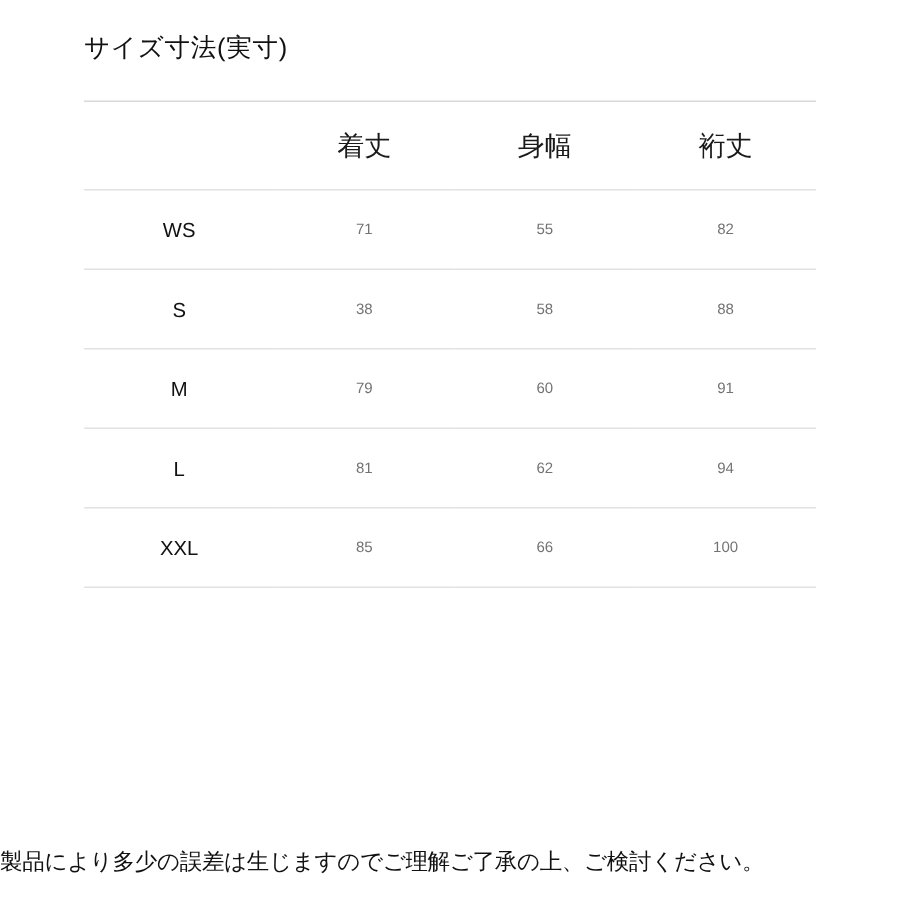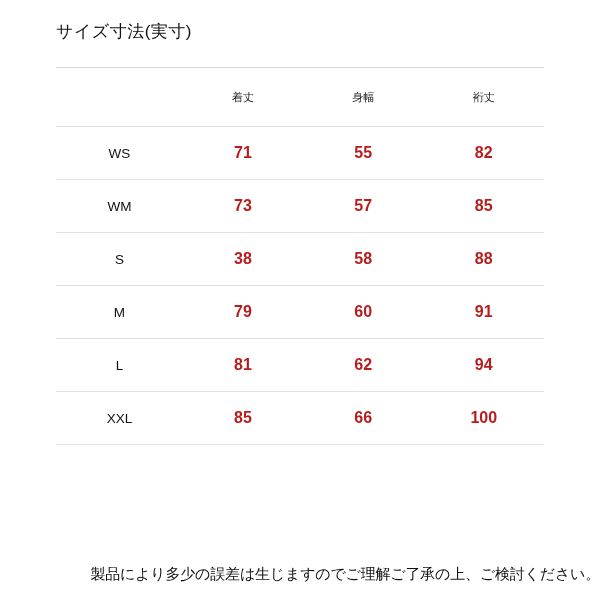--- a/index.html
+++ b/index.html
@@ -35,33 +35,33 @@
     border-top: 1px solid #d8d8d8;
   }
   table.size-table {
     width: 100%;
     border-collapse: collapse;
     table-layout: fixed;
   }
   table.size-table th,
   table.size-table td {
     text-align: center;
-    font-size: 16px;
-    font-weight: 700;
-    color: #b91c1c;
+    font-size: 10px;
+    font-weight: 400;
+    color: #737373;
     padding: 0;
     height: 52px;
     vertical-align: middle;
     border-bottom: 1px solid #e2e2e2;
   }
   table.size-table thead th {
     height: 58px;
     font-weight: 400;
     color: #1a1a1a;
-    font-size: 11px;
+    font-size: 18px;
     border-bottom: 1px solid #e2e2e2;
   }
   table.size-table thead th.corner {
     border-bottom: 1px solid #e2e2e2;
   }
   table.size-table tbody th.row-label {
     font-weight: normal;
     font-size: 13.5px;
     color: #111111;
   }
@@ -73,21 +73,21 @@
   col.c1 { width: 24.6%; }
   col.c2 { width: 24.7%; }
   col.c3 { width: 24.7%; }
   .note {
     position: absolute;
     left: 0;
     right: 0;
     bottom: 16px;
     font-size: 15px;
     color: #111111;
-    text-align: right;
+    text-align: left;
     letter-spacing: -0.2px;
     white-space: nowrap;
   }
 </style>
 </head>
 <body>
 
 <div class="page">
 
   <div class="title">サイズ寸法(実寸)</div>
@@ -109,26 +109,20 @@
         </tr>
       </thead>
       <tbody>
         <tr>
           <th class="row-label">WS</th>
           <td>71</td>
           <td>55</td>
           <td>82</td>
         </tr>
         <tr>
-          <th class="row-label">WM</th>
-          <td>73</td>
-          <td>57</td>
-          <td>85</td>
-        </tr>
-        <tr>
           <th class="row-label">S</th>
           <td>38</td>
           <td>58</td>
           <td>88</td>
         </tr>
         <tr>
           <th class="row-label">M</th>
           <td>79</td>
           <td>60</td>
           <td>91</td>

